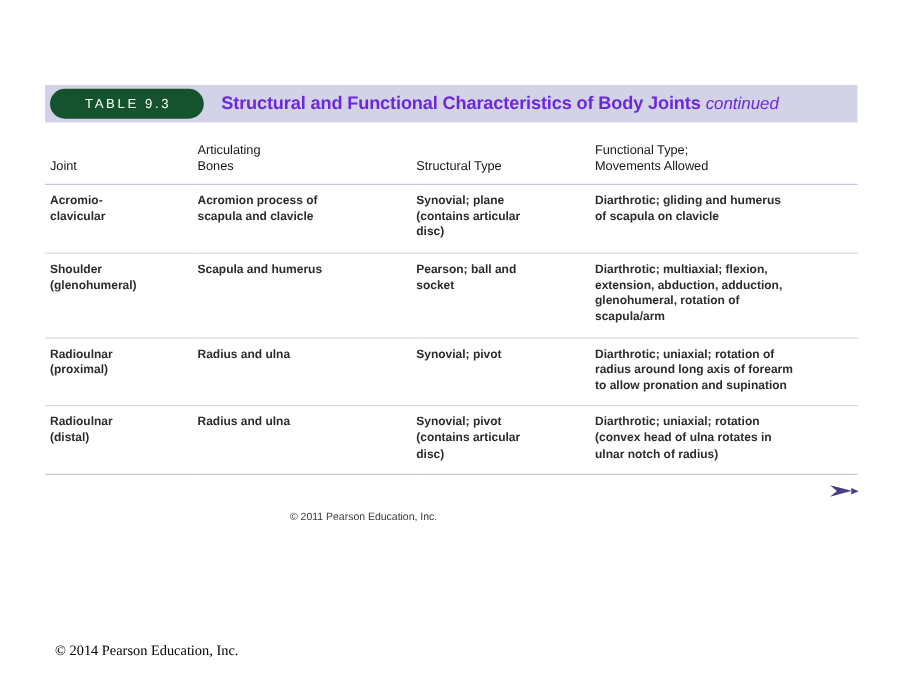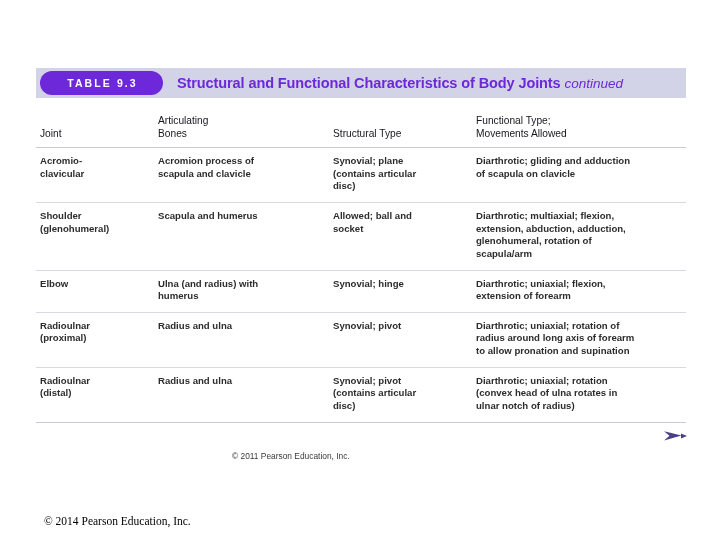--- a/index.html
+++ b/index.html
@@ -38,24 +38,24 @@
     height: 30px;
     background: #d3d3e8;
     display: flex;
     align-items: center;
     padding-left: 4px;
   }
   .table-pill {
     width: 123px;
     height: 24px;
     border-radius: 12px;
-    background: #6d28d9;
+    background: #14532d;
     color: #ffffff;
     font-size: 10.5px;
-    font-weight: bold;
+    font-weight: normal;
     letter-spacing: 2.1px;
     display: flex;
     align-items: center;
     justify-content: center;
     box-sizing: border-box;
     padding-left: 2px;
     flex: none;
   }
   .table-title {
     font-size: 14.5px;
@@ -195,61 +195,45 @@
           <td>
             <span class="ln">Acromion process of</span>
             <span class="ln">scapula and clavicle</span>
           </td>
           <td>
             <span class="ln">Synovial; plane</span>
             <span class="ln">(contains articular</span>
             <span class="ln">disc)</span>
           </td>
           <td>
-            <span class="ln">Diarthrotic; gliding and adduction</span>
+            <span class="ln">Diarthrotic; gliding and humerus</span>
             <span class="ln">of scapula on clavicle</span>
           </td>
         </tr>
 
         <tr>
           <td>
             <span class="ln">Shoulder</span>
             <span class="ln">(glenohumeral)</span>
           </td>
           <td>
             <span class="ln">Scapula and humerus</span>
           </td>
           <td>
-            <span class="ln">Allowed; ball and</span>
+            <span class="ln">Pearson; ball and</span>
             <span class="ln">socket</span>
           </td>
           <td>
             <span class="ln">Diarthrotic; multiaxial; flexion,</span>
             <span class="ln">extension, abduction, adduction,</span>
             <span class="ln">glenohumeral, rotation of</span>
             <span class="ln">scapula/arm</span>
           </td>
         </tr>
 
-        <tr>
-          <td>
-            <span class="ln">Elbow</span>
-          </td>
-          <td>
-            <span class="ln">Ulna (and radius) with</span>
-            <span class="ln">humerus</span>
-          </td>
-          <td>
-            <span class="ln">Synovial; hinge</span>
-          </td>
-          <td>
-            <span class="ln">Diarthrotic; uniaxial; flexion,</span>
-            <span class="ln">extension of forearm</span>
-          </td>
-        </tr>
 
         <tr>
           <td>
             <span class="ln">Radioulnar</span>
             <span class="ln">(proximal)</span>
           </td>
           <td>
             <span class="ln">Radius and ulna</span>
           </td>
           <td>

